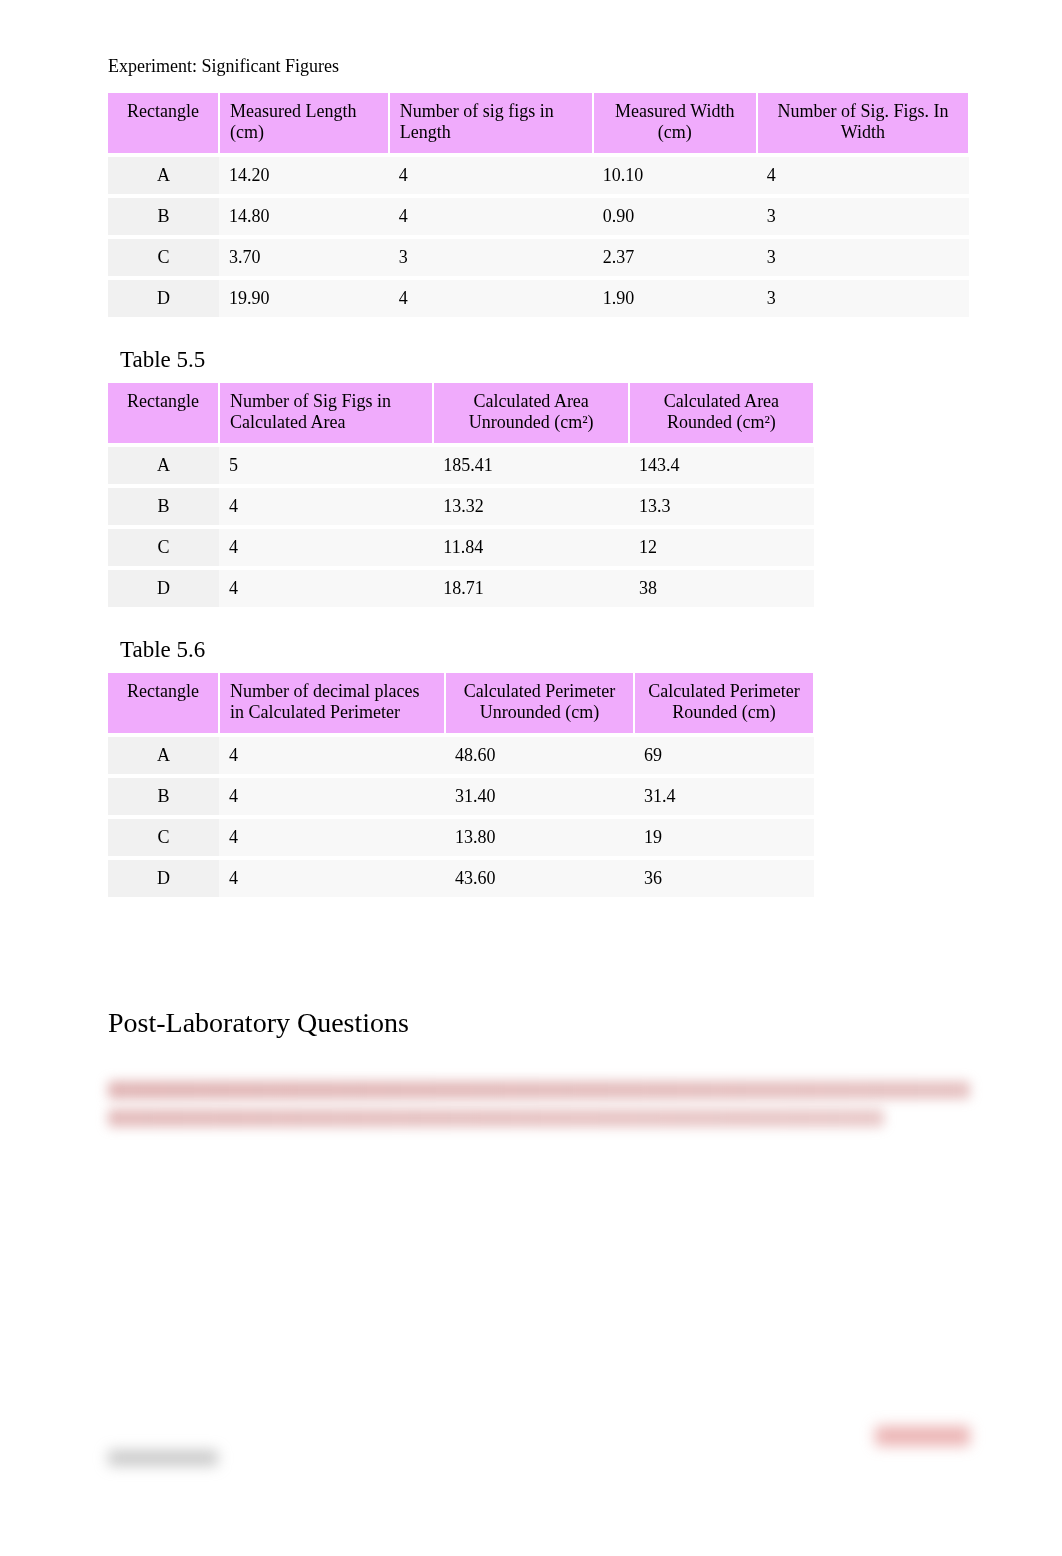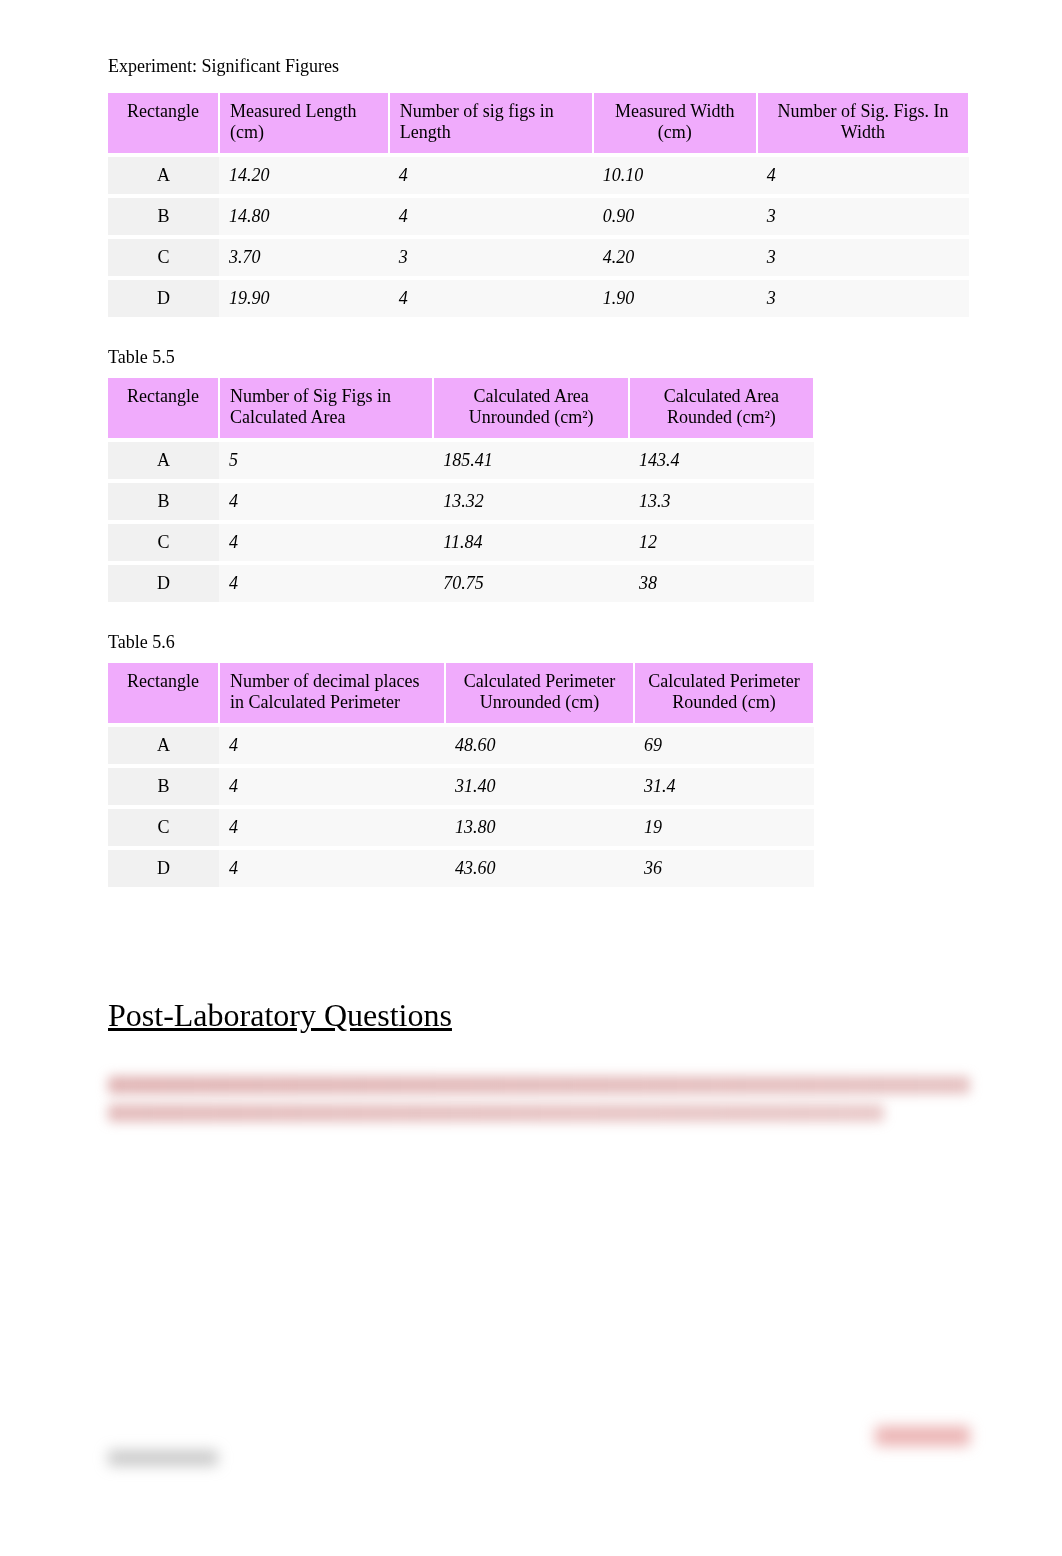--- a/index.html
+++ b/index.html
@@ -40,33 +40,31 @@
     padding: 8px 10px;
     border-top: 4px solid #ffffff;
   }
   tbody td.rect-col {
     background: #f1f1f1;
     text-align: center;
     width: 90px;
   }
   tbody td.data-col {
     background: #f8f8f8;
-    font-style: italic;
   }
   .th-center { text-align: center; }
   .table-caption {
-    font-size: 18px;
-    margin: 30px 0 10px 0;
+    font-size: 23px;
+    margin: 30px 0 10px 12px;
   }
   .t55, .t56 { width: 82%; }
   .section-title {
-    font-size: 32px;
+    font-size: 28px;
     margin-top: 110px;
     margin-bottom: 42px;
-    text-decoration: underline;
   }
   .blurred-line {
     height: 18px;
     border-radius: 4px;
     filter: blur(6px);
     margin-bottom: 10px;
   }
   .blur-a {
     background: linear-gradient(90deg, rgba(200,120,120,0.55), rgba(200,120,120,0.45));
     width: 100%;
@@ -125,21 +123,21 @@
         <td class="rect-col">B</td>
         <td class="data-col">14.80</td>
         <td class="data-col">4</td>
         <td class="data-col">0.90</td>
         <td class="data-col">3</td>
       </tr>
       <tr>
         <td class="rect-col">C</td>
         <td class="data-col">3.70</td>
         <td class="data-col">3</td>
-        <td class="data-col">4.20</td>
+        <td class="data-col">2.37</td>
         <td class="data-col">3</td>
       </tr>
       <tr>
         <td class="rect-col">D</td>
         <td class="data-col">19.90</td>
         <td class="data-col">4</td>
         <td class="data-col">1.90</td>
         <td class="data-col">3</td>
       </tr>
     </tbody>
@@ -171,21 +169,21 @@
       </tr>
       <tr>
         <td class="rect-col">C</td>
         <td class="data-col">4</td>
         <td class="data-col">11.84</td>
         <td class="data-col">12</td>
       </tr>
       <tr>
         <td class="rect-col">D</td>
         <td class="data-col">4</td>
-        <td class="data-col">70.75</td>
+        <td class="data-col">18.71</td>
         <td class="data-col">38</td>
       </tr>
     </tbody>
   </table>
 
   <div class="table-caption">Table 5.6</div>
 
   <table class="t56">
     <thead>
       <tr>

